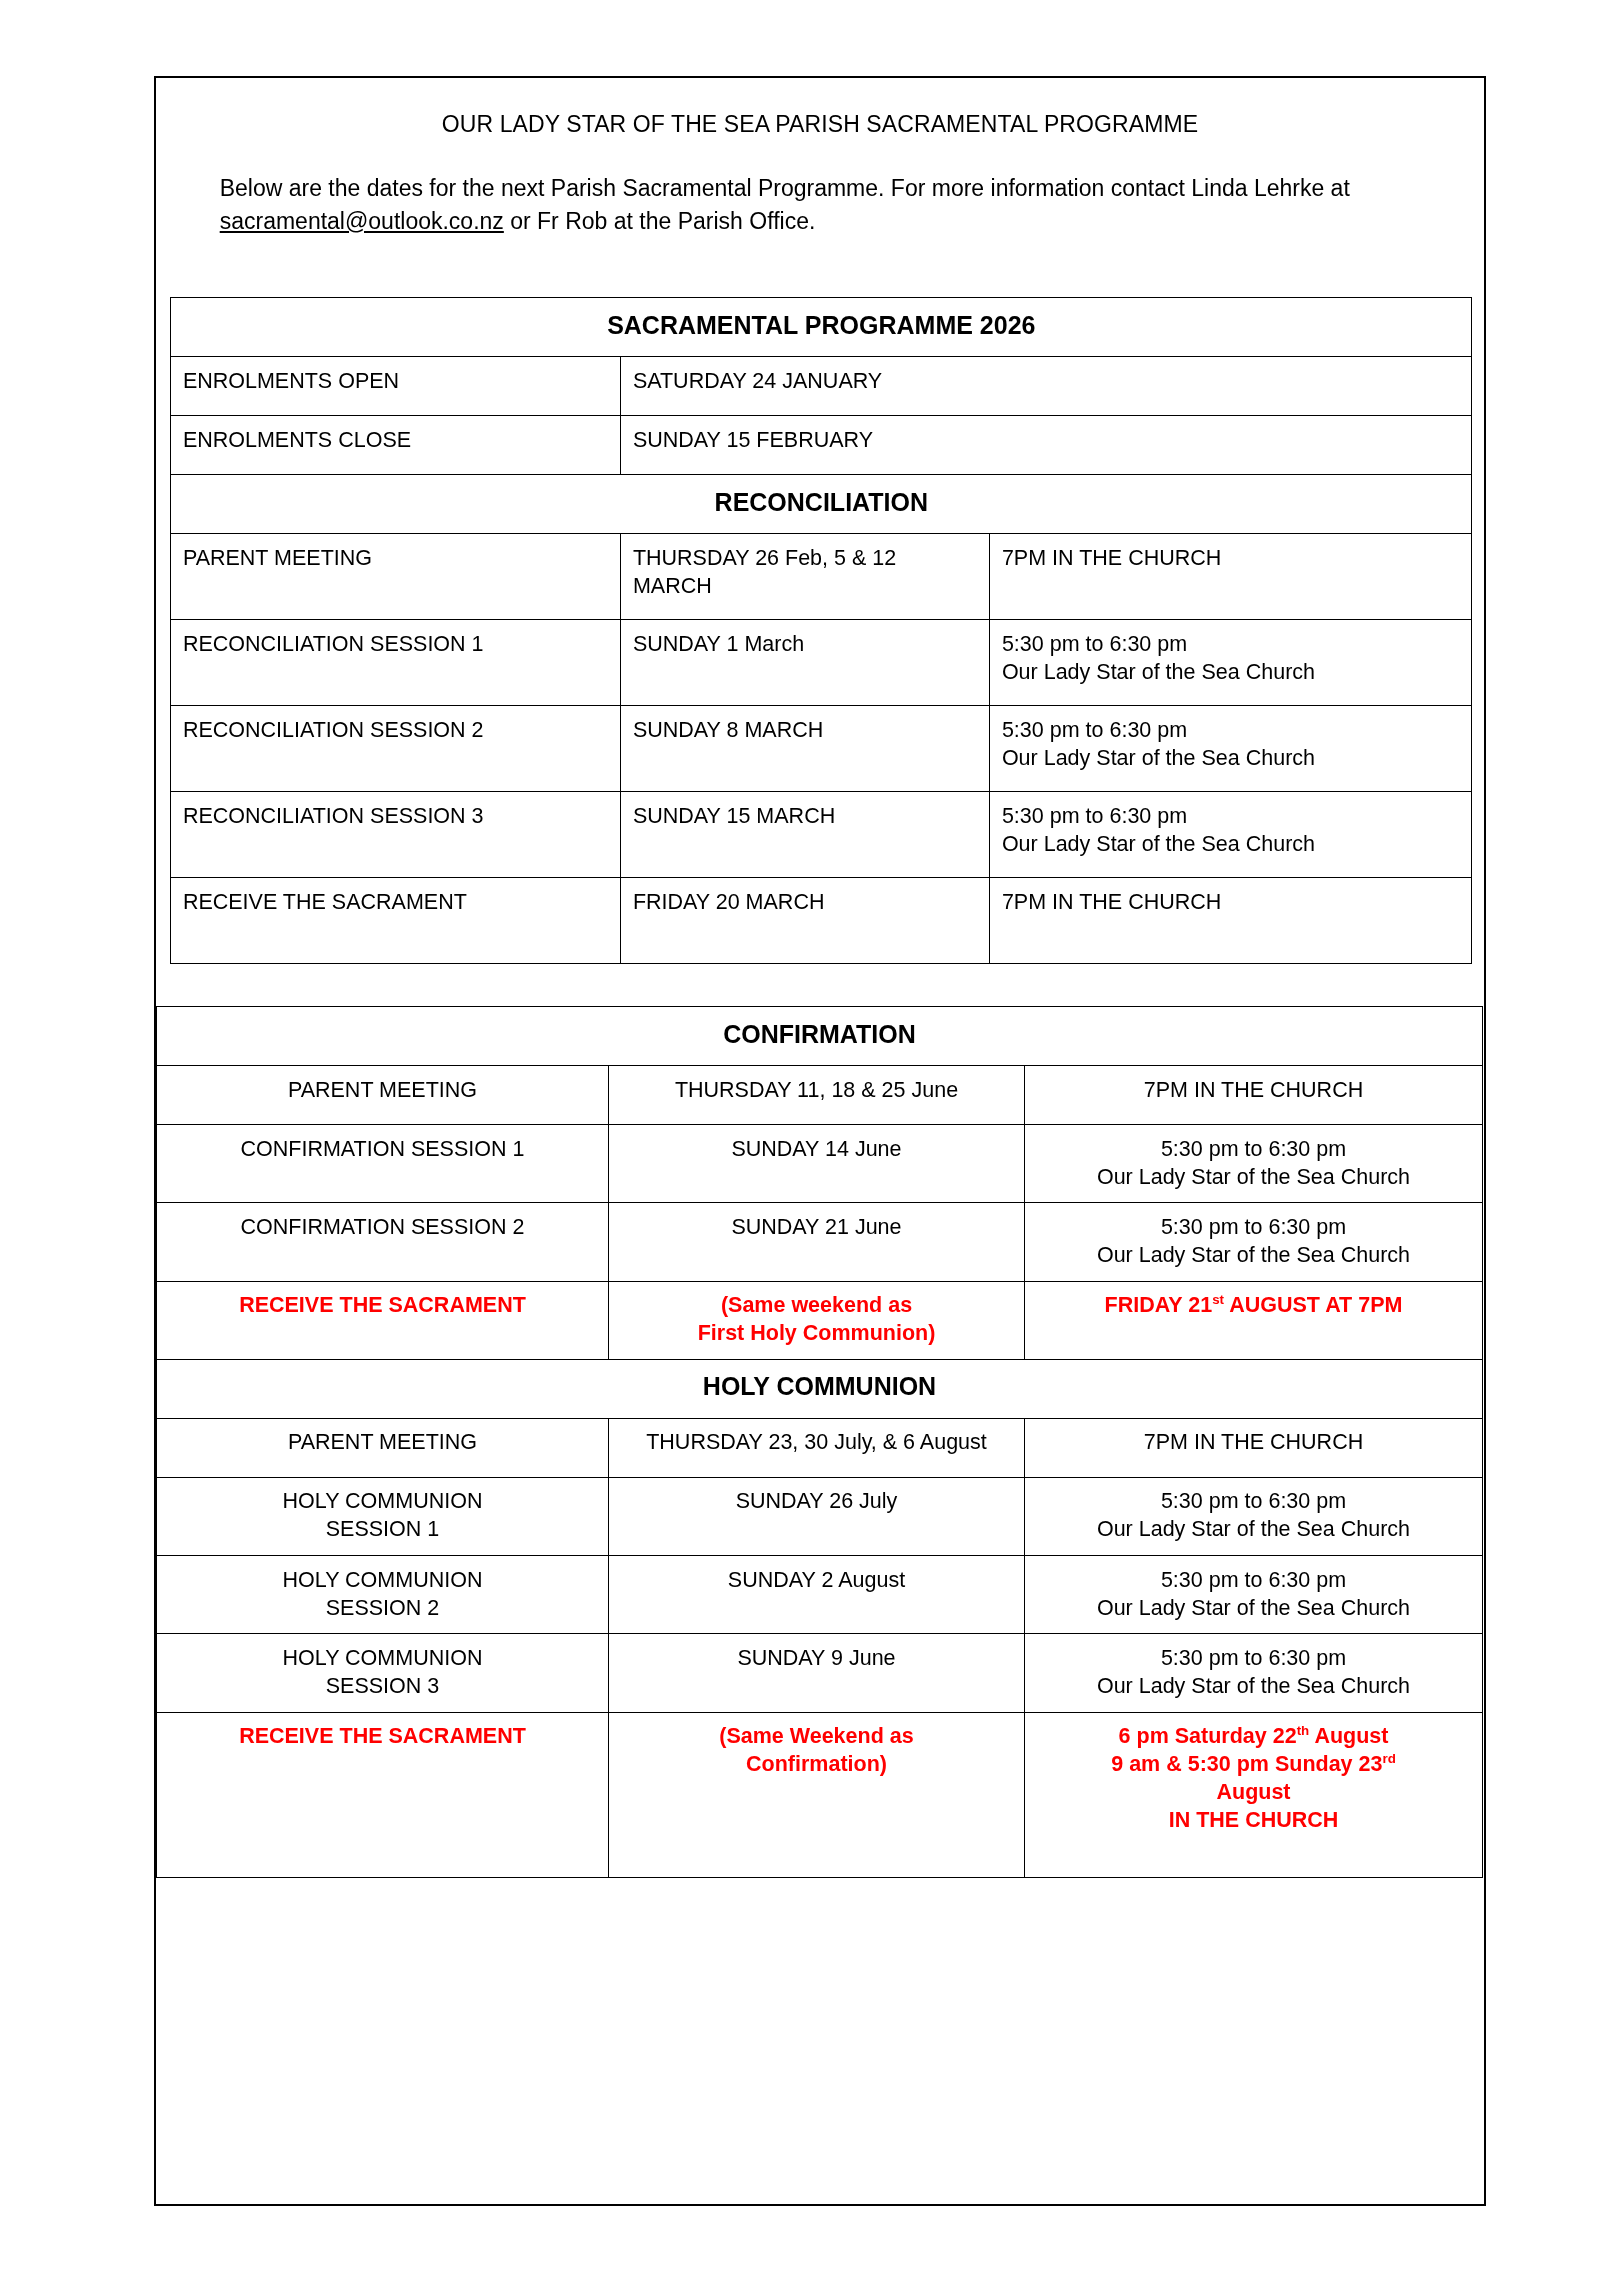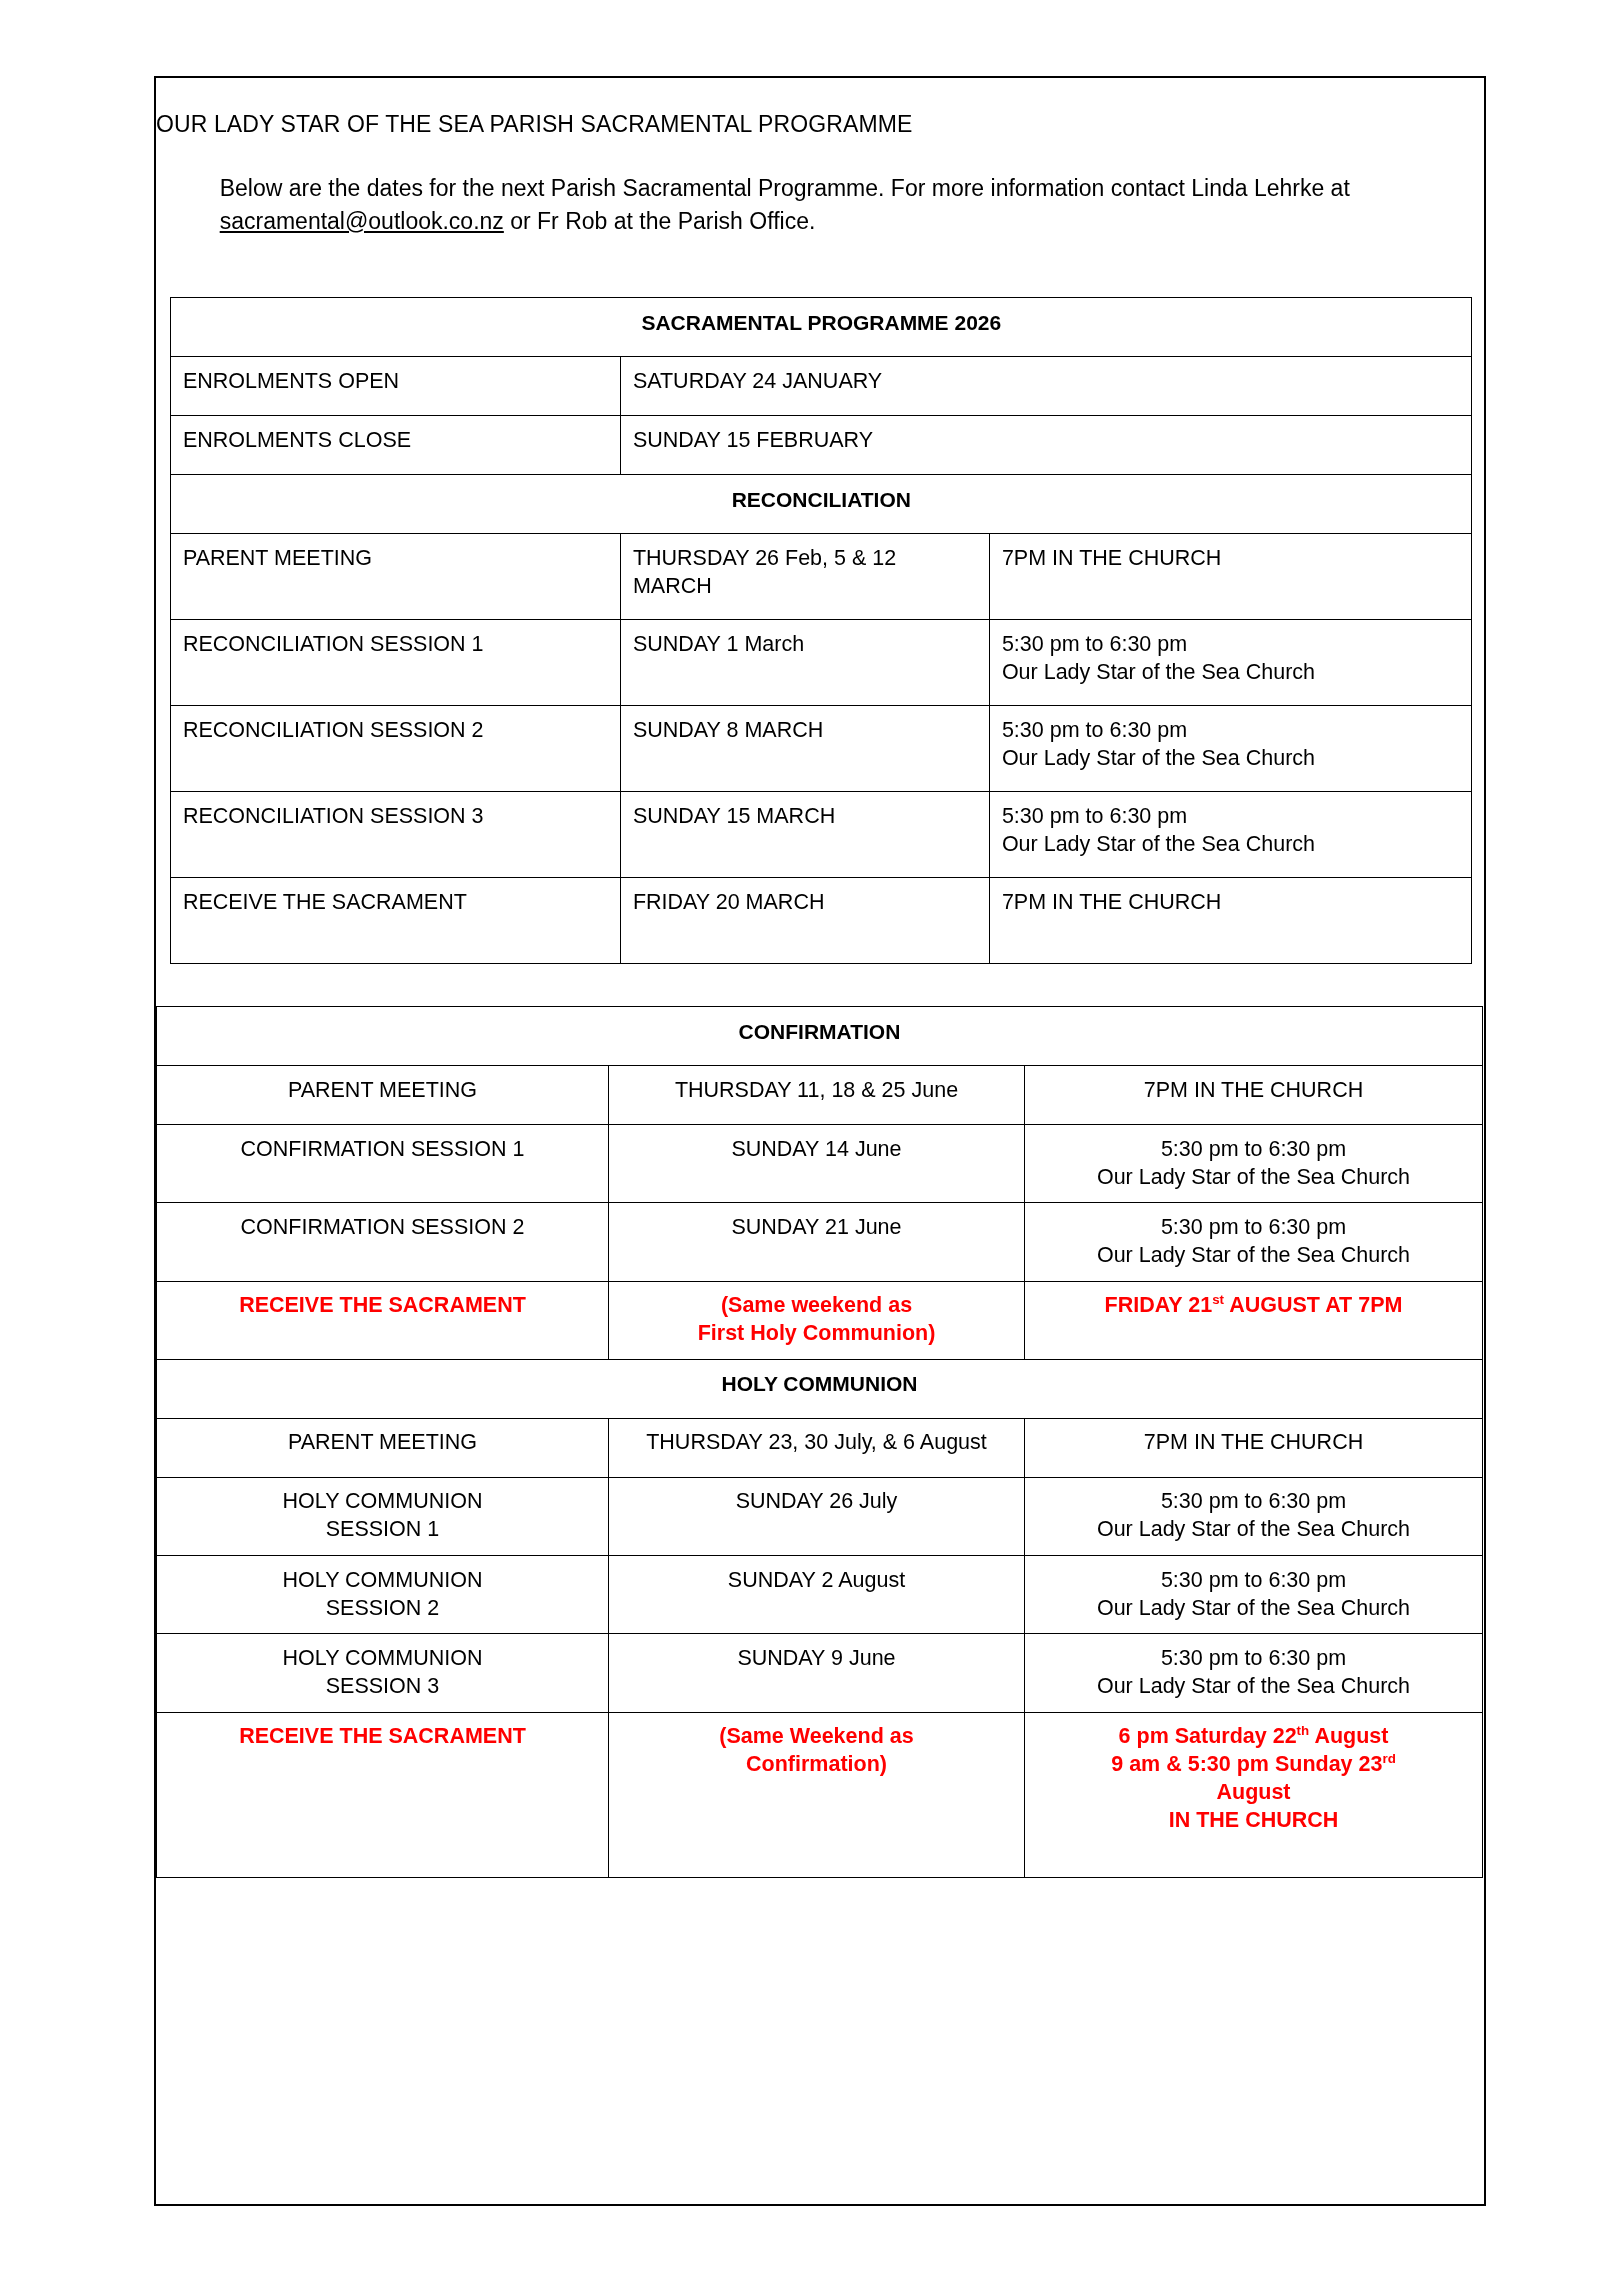--- a/index.html
+++ b/index.html
@@ -22,20 +22,21 @@
     left: 154px;
     top: 76px;
     width: 1332px;
     height: 2130px;
     border: 2.7px solid #000000;
     background: #ffffff;
   }
 
   
   #doc-title {
+    text-align: center;
     font-size: 23px;
     line-height: 1.3;
     padding-top: 32px;
     letter-spacing: 0.1px;
   }
   #intro-para {
     font-size: 23px;
     line-height: 1.42;
     padding: 32px 19.7px 0 19.7px;
     margin-left: 44px;
@@ -52,21 +53,21 @@
   }
   table.sched td {
     border: 1.8px solid #000000;
     vertical-align: top;
     padding: 10.7px 11.6px 10.7px 11.6px;
     line-height: 1.30;
   }
   td.sect-head {
     text-align: center;
     font-weight: bold;
-    font-size: 21px;
+    font-size: 25px;
     padding-top: 14.3px;
     padding-bottom: 18px;
   }
   td.bold { font-weight: normal; }
   td.red { color: #FF0000; font-weight: bold; }
   sup { font-size: 0.62em; vertical-align: super; line-height: 0; }
 
   
   #table-a {
     position: absolute;

